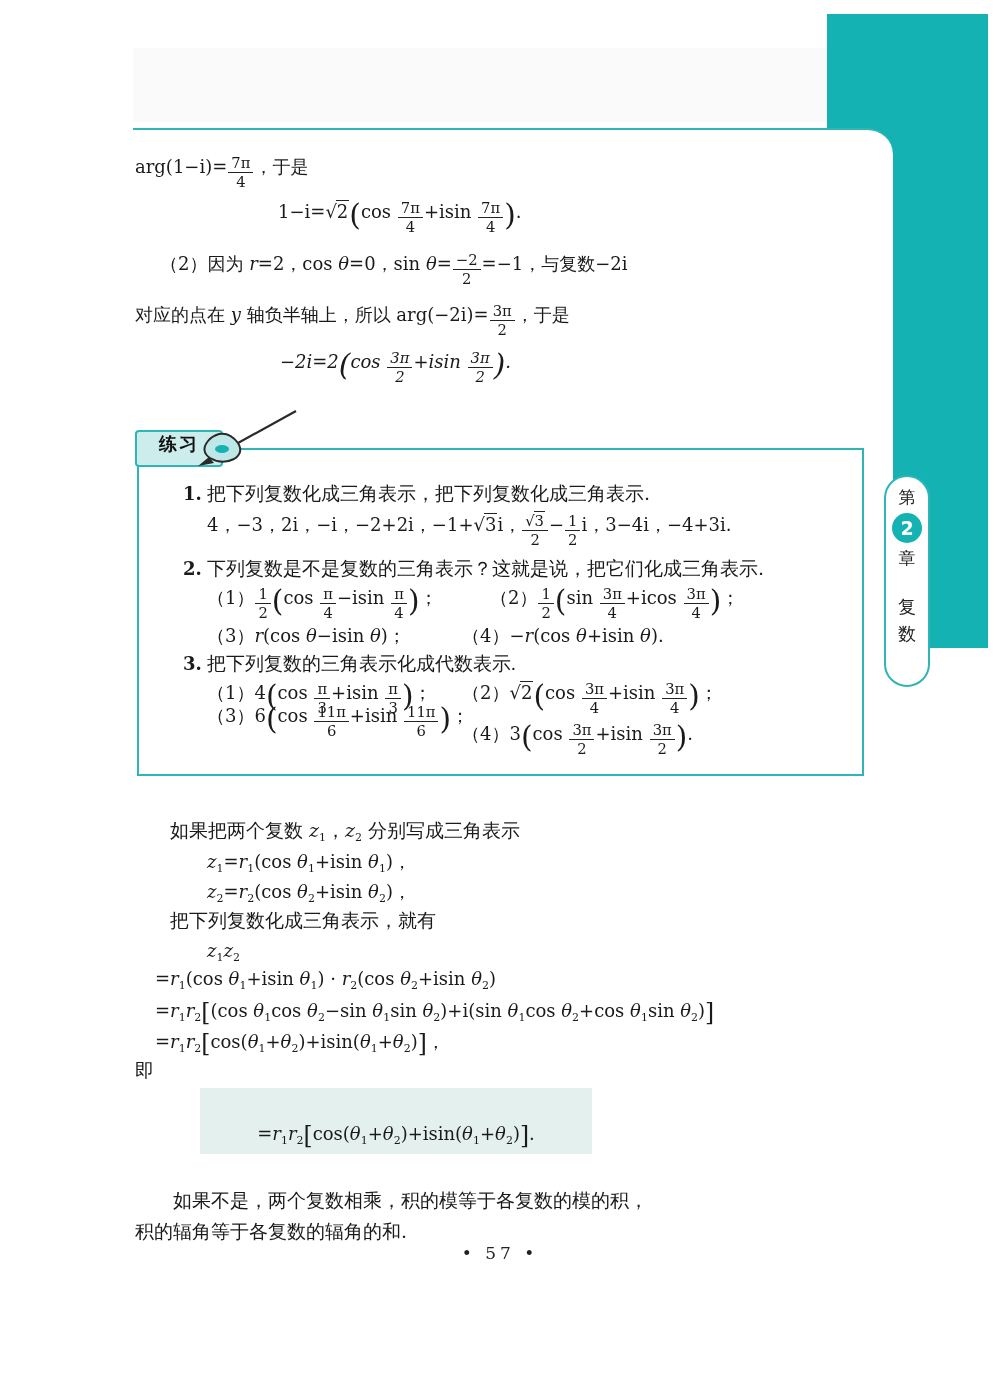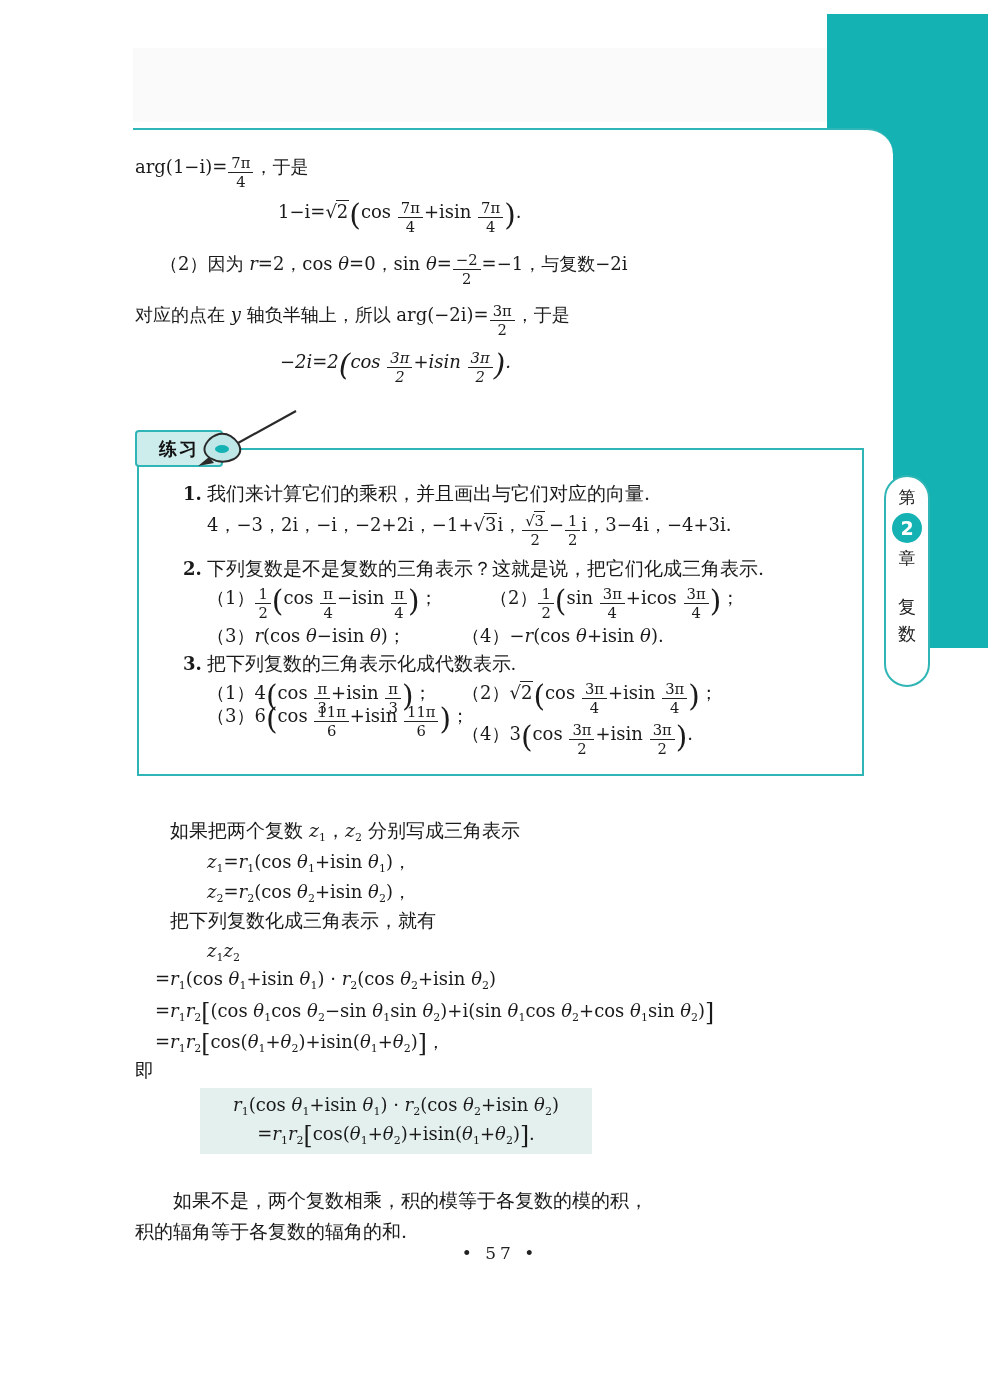--- a/index.html
+++ b/index.html
@@ -18,21 +18,21 @@
   .chapter-tab .ch{font-size:17px;line-height:1;color:#222;}
   .chapter-tab .num-circle{width:30px;height:30px;border-radius:50%;background:#15b2b4;color:#fff;
        font-weight:bold;font-size:19px;display:flex;align-items:center;justify-content:center;
        margin:7px 0;font-family:"DejaVu Sans","Liberation Sans",sans-serif;}
   .chapter-tab .gap{height:22px;}
   .chapter-tab .ch2{font-size:18px;line-height:1;margin-top:9px;color:#222;}
   
   .exercise-box{position:absolute;left:137px;top:448px;width:723px;height:324px;
        border:2px solid #2fb5b5;background:#ffffff;z-index:2;}
   .exercise-tab{position:absolute;left:135px;top:430px;width:84px;height:33px;background:#cdecec;
-       border:2px solid #2fb5b5;border-radius:4px;z-index:4;display:flex;align-items:center;justify-content:center;}
+       border:2px solid #2fb5b5;border-radius:4px;z-index:4;display:flex;align-items:flex-start;justify-content:center;}
   .exercise-tab span{font-weight:bold;font-size:18px;letter-spacing:2px;color:#111;}
   .pen{position:absolute;left:192px;top:405px;z-index:5;}
   
   .math{font-size:18px;}
   .cn{font-size:19px;}
   .frac{display:inline-block;vertical-align:-0.75em;text-align:center;line-height:1.05;margin:0 1px;}
   .frac .num{display:block;padding:0 3px 1px 3px;border-bottom:1.4px solid #222;font-size:0.82em;}
   .frac .den{display:block;padding-top:1px;font-size:0.82em;}
   .sqrt{white-space:nowrap;}
   .sqrt .rad{letter-spacing:-1px;}
@@ -76,21 +76,21 @@
   <span>练习</span>
 </div>
 <svg class="pen" width="110" height="62" viewBox="0 0 110 62">
   <line x1="28" y1="48" x2="104" y2="6" stroke="#2a2a2a" stroke-width="2.2"></line>
   <path d="M16 36 Q8 46 18 53 Q30 60 42 54 Q52 48 46 38 Q38 27 27 29 Q20 31 16 36 Z" fill="#bfe7e7" stroke="#2a2a2a" stroke-width="2"></path>
   <path d="M17 52 L6 61 L22 58 Z" fill="#2a2a2a"></path>
   <ellipse cx="30" cy="44" rx="7" ry="4" fill="#15b2b4"></ellipse>
 </svg>
 
 <div class="abs math bold" style="left:183px;top:483px;z-index:3;">1.</div>
-<div class="abs cn" style="left:207px;top:481px;z-index:3;">我们来计算它们的乘积，并且画出与它们对应的向量.</div>
+<div class="abs cn" style="left:207px;top:481px;z-index:3;">把下列复数化成三角表示，把下列复数化成三角表示.</div>
 <div class="abs math" style="left:207px;top:513px;z-index:3;">4，−3，2i，−i，−2+2i，−1+<span class="sqrt"><span class="rad">√</span><span class="vinc">3</span></span>i，<span class="frac"><span class="num"><span class="sqrt"><span class="rad">√</span><span class="vinc">3</span></span></span><span class="den">2</span></span>−<span class="frac"><span class="num">1</span><span class="den">2</span></span>i，3−4i，−4+3i.</div>
 
 <div class="abs math bold" style="left:183px;top:558px;z-index:3;">2.</div>
 <div class="abs cn" style="left:207px;top:556px;z-index:3;">下列复数是不是复数的三角表示？这就是说，把它们化成三角表示.</div>
 <div class="abs math" style="left:207px;top:586px;z-index:3;">（1）<span class="frac"><span class="num">1</span><span class="den">2</span></span><span class="bigp">(</span>cos <span class="frac"><span class="num">π</span><span class="den">4</span></span>−isin <span class="frac"><span class="num">π</span><span class="den">4</span></span><span class="bigp">)</span>；</div>
 <div class="abs math" style="left:462px;top:586px;z-index:3;margin-left:28px;">（2）<span class="frac"><span class="num">1</span><span class="den">2</span></span><span class="bigp">(</span>sin <span class="frac"><span class="num">3π</span><span class="den">4</span></span>+icos <span class="frac"><span class="num">3π</span><span class="den">4</span></span><span class="bigp">)</span>；</div>
 <div class="abs math" style="left:207px;top:624px;z-index:3;">（3）<span class="it">r</span>(cos <span class="it">θ</span>−isin <span class="it">θ</span>)；</div>
 <div class="abs math" style="left:462px;top:624px;z-index:3;">（4）−<span class="it">r</span>(cos <span class="it">θ</span>+isin <span class="it">θ</span>).</div>
 
 <div class="abs math bold" style="left:183px;top:653px;z-index:3;">3.</div>
@@ -104,19 +104,18 @@
 <div class="abs math" style="left:207px;top:850px;"><span class="it">z</span><span class="msub">1</span>=<span class="it">r</span><span class="msub">1</span>(cos <span class="it">θ</span><span class="msub">1</span>+isin <span class="it">θ</span><span class="msub">1</span>)，</div>
 <div class="abs math" style="left:207px;top:880px;"><span class="it">z</span><span class="msub">2</span>=<span class="it">r</span><span class="msub">2</span>(cos <span class="it">θ</span><span class="msub">2</span>+isin <span class="it">θ</span><span class="msub">2</span>)，</div>
 <div class="abs cn" style="left:170px;top:908px;">把下列复数化成三角表示，就有</div>
 <div class="abs math" style="left:207px;top:940px;"><span class="it">z</span><span class="msub">1</span><span class="it">z</span><span class="msub">2</span></div>
 <div class="abs math" style="left:155px;top:968px;">=<span class="it">r</span><span class="msub">1</span>(cos <span class="it">θ</span><span class="msub">1</span>+isin <span class="it">θ</span><span class="msub">1</span>) · <span class="it">r</span><span class="msub">2</span>(cos <span class="it">θ</span><span class="msub">2</span>+isin <span class="it">θ</span><span class="msub">2</span>)</div>
 <div class="abs math" style="left:155px;top:1000px;">=<span class="it">r</span><span class="msub">1</span><span class="it">r</span><span class="msub">2</span><span class="bigb">[</span>(cos <span class="it">θ</span><span class="msub">1</span>cos <span class="it">θ</span><span class="msub">2</span>−sin <span class="it">θ</span><span class="msub">1</span>sin <span class="it">θ</span><span class="msub">2</span>)+i(sin <span class="it">θ</span><span class="msub">1</span>cos <span class="it">θ</span><span class="msub">2</span>+cos <span class="it">θ</span><span class="msub">1</span>sin <span class="it">θ</span><span class="msub">2</span>)<span class="bigb">]</span></div>
 <div class="abs math" style="left:155px;top:1030px;">=<span class="it">r</span><span class="msub">1</span><span class="it">r</span><span class="msub">2</span><span class="bigb">[</span>cos(<span class="it">θ</span><span class="msub">1</span>+<span class="it">θ</span><span class="msub">2</span>)+isin(<span class="it">θ</span><span class="msub">1</span>+<span class="it">θ</span><span class="msub">2</span>)<span class="bigb">]</span>，</div>
 <div class="abs cn" style="left:135px;top:1058px;">即</div>
 
 <div class="hlbox">
-  <div class="l math" style="top:6px;"><span class="it">r</span><span class="msub">1</span>(cos <span class="it">θ</span><span class="msub">1</span>+isin <span class="it">θ</span><span class="msub">1</span>) · <span class="it">r</span><span class="msub">2</span>(cos <span class="it">θ</span><span class="msub">2</span>+isin <span class="it">θ</span><span class="msub">2</span>)</div>
   <div class="l math" style="top:35px;">=<span class="it">r</span><span class="msub">1</span><span class="it">r</span><span class="msub">2</span><span class="bigb">[</span>cos(<span class="it">θ</span><span class="msub">1</span>+<span class="it">θ</span><span class="msub">2</span>)+isin(<span class="it">θ</span><span class="msub">1</span>+<span class="it">θ</span><span class="msub">2</span>)<span class="bigb">]</span>.</div>
 </div>
 
 <p class="conclusion">如果不是，两个复数相乘，积的模等于各复数的模的积，积的辐角等于各复数的辐角的和.</p>
 
 <div class="pagenum">• 57 •</div>
 
 </body></html>

